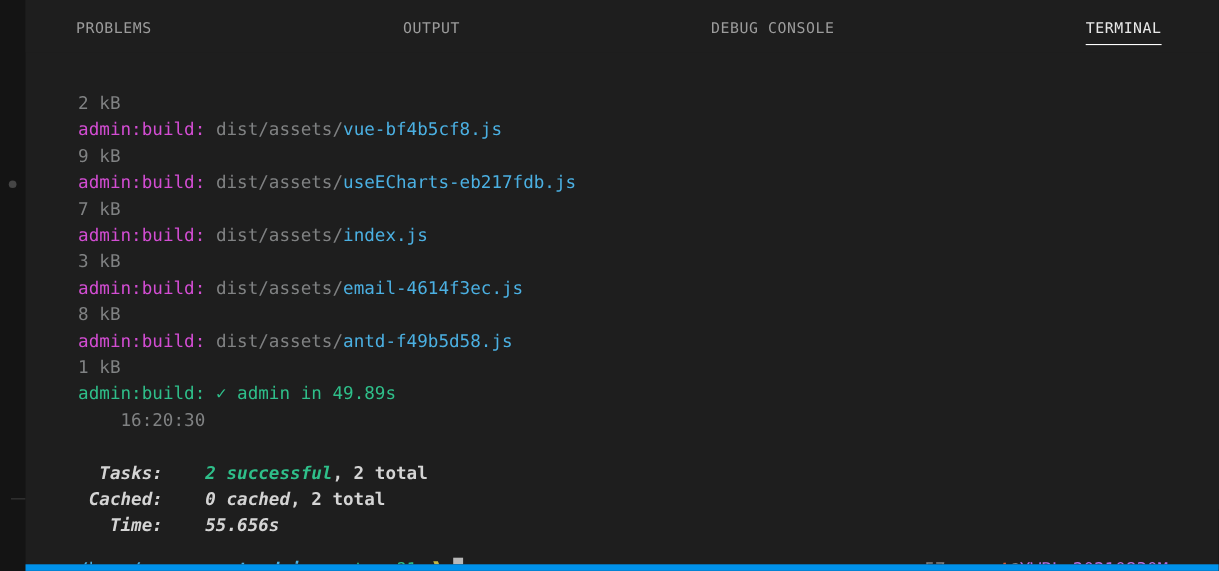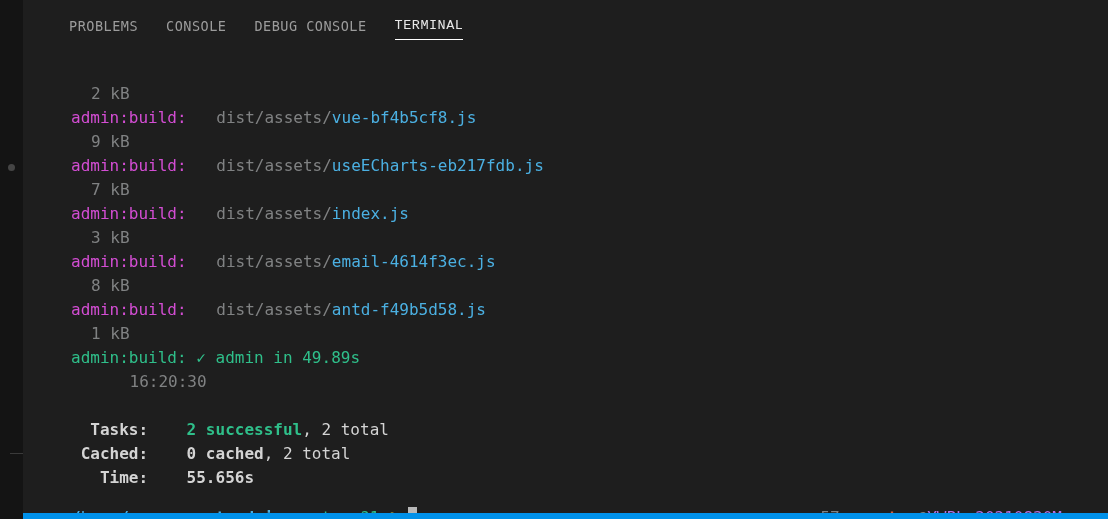--- a/index.html
+++ b/index.html
@@ -56,47 +56,47 @@
   }
   .tabs{
     display:flex;
     gap:28px;
     padding:12px 52px 8px 46px;
     height:48px;
     align-items:center;
     background:var(--bg);
     font-size:13.5px;
     letter-spacing:.5px;
+    justify-content:space-between;
   }
   .tab{
     color:var(--tab-muted);
     cursor:pointer;
   }
   .tab.active{
     color:var(--tab-active);
     border-bottom:1px solid var(--border);
     padding-bottom:6px;
     margin-bottom:-6px;
-    font-family:Liberation Mono, monospace;
   }
   .term{
     flex:1;
     padding:10px 46px 0 48px;
     line-height:24px;
     font-size:16px;
     color:var(--muted);
     overflow:hidden;
     white-space:pre;
   }
   .magenta{color:var(--magenta);}
   .cyan{color:var(--cyan);}
   .teal{color:var(--teal);}
-  .muted{color:var(--muted);margin-left:20px;}
-  .fg{color:var(--fg);}
-  .bold{font-weight:bold;}
+  .muted{color:var(--muted);}
+  .fg{color:var(--fg);font-weight:bold;}
+  .bold{font-weight:bold;font-style:italic;}
 
   .prompt-line{
     display:flex;
     margin-top:16px;
     align-items:baseline;
   }
   .prompt-left{flex:0 0 auto;}
   .prompt-spacer{flex:1 1 auto;}
   .prompt-right{
     flex:0 0 auto;
@@ -124,21 +124,21 @@
 
 <div class="left-gutter">
   <div class="gutter-dot"></div>
   <div class="gutter-divider"></div>
 </div>
 
 <div class="main">
 
   <div class="tabs">
     <div class="tab">PROBLEMS</div>
-    <div class="tab">CONSOLE</div>
+    <div class="tab">OUTPUT</div>
     <div class="tab">DEBUG CONSOLE</div>
     <div class="tab active">TERMINAL</div>
   </div>
 
   <div class="term">
 <span class="muted">2 kB</span>
 <span class="magenta">admin</span><span class="magenta">:</span><span class="magenta">build</span><span class="magenta">:</span><span> </span><span class="muted">dist/assets/</span><span class="cyan">vue-bf4b5cf8.js</span>
 <span class="muted">9 kB</span>
 <span class="magenta">admin</span><span class="magenta">:</span><span class="magenta">build</span><span class="magenta">:</span><span> </span><span class="muted">dist/assets/</span><span class="cyan">useECharts-eb217fdb.js</span>
 <span class="muted">7 kB</span>

